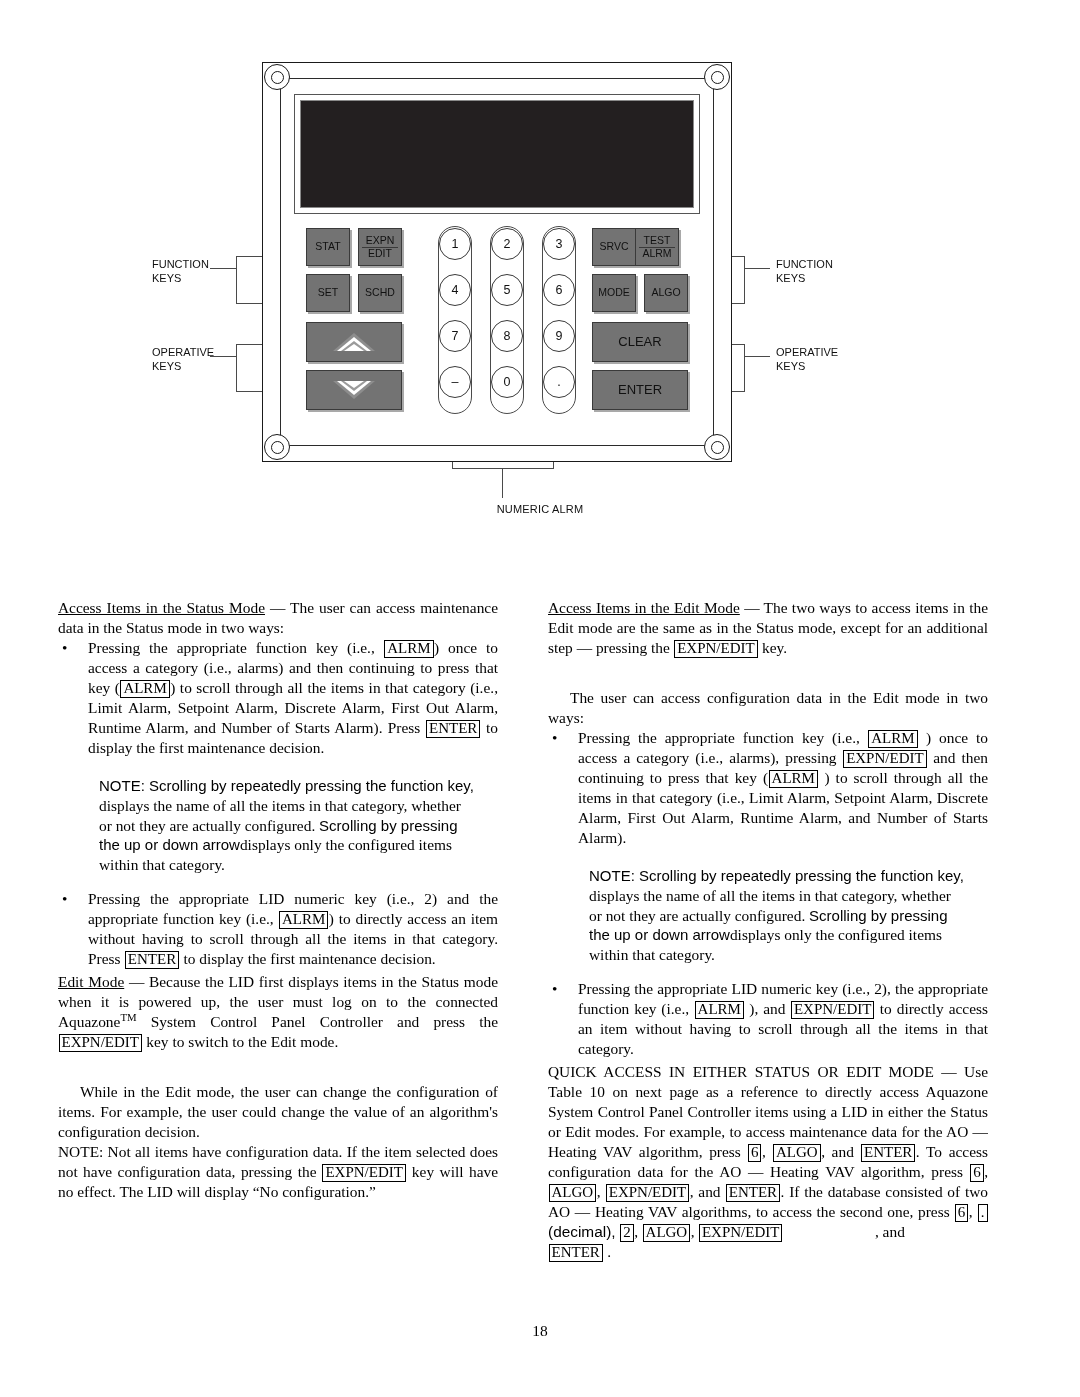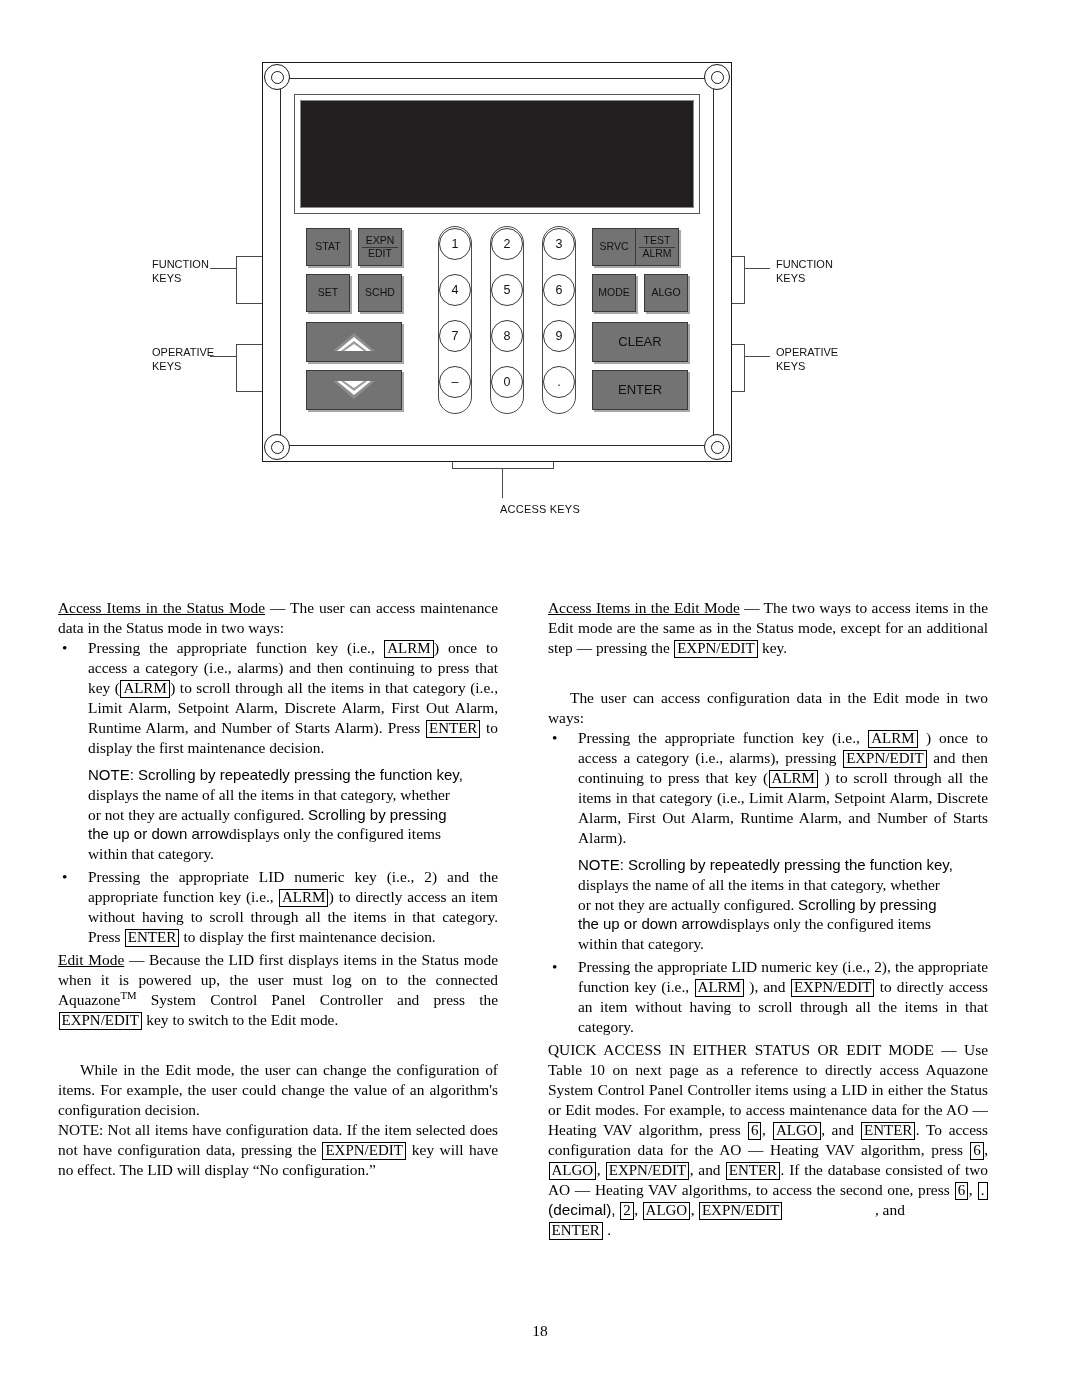--- a/index.html
+++ b/index.html
@@ -317,21 +317,21 @@
     padding: 0px 2px 0px 2px;
     line-height: 1.06;
     margin: 0 0.5px;
     font-family: "Liberation Serif", serif;
     font-size: 15.0px;
     white-space: nowrap;
     vertical-align: baseline;
   }
 
   
-  .note { margin: 0; }
+  .note { margin: 11px; }
   .note .sans {
     font-family: "Liberation Sans", sans-serif;
     font-size: 15.0px;
   }
   .note .serif {
     font-family: "Liberation Serif", serif;
     font-size: 15.4px;
   }
   .note-line {
     white-space: nowrap;
@@ -471,21 +471,21 @@
 
       <div class="key" style="left:304px; top:48px; width:44px; height:38px;">MODE</div>
       <div class="key" style="left:356px; top:48px; width:44px; height:38px;">ALGO</div>
 
       <div class="key" style="left:304px; top:96px; width:96px; height:40px; font-size:13px;">CLEAR</div>
       <div class="key" style="left:304px; top:144px; width:96px; height:40px; font-size:13px;">ENTER</div>
 
     </div>
   </div>
 
-  <div class="numeric-caption">ACCESS KEYS</div>
+  <div class="numeric-caption">NUMERIC ALRM</div>
 </div>
 
 <div id="columns">
 
   <div class="col left">
 
     <p class="just"><span class="ul-underline">Access Items in the Status Mode</span><span> — The user can access maintenance data in the Status mode in two ways:</span></p>
 
     <div class="bullet-row">
       <div class="bullet-mark">•</div>

